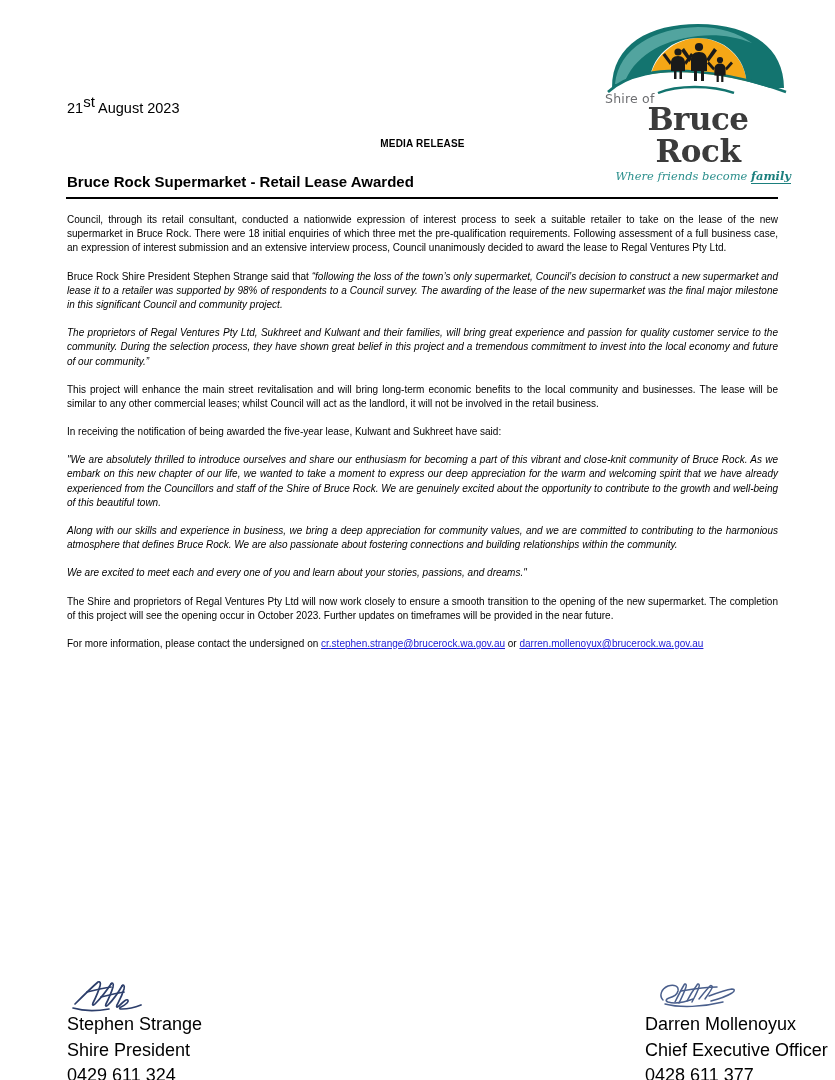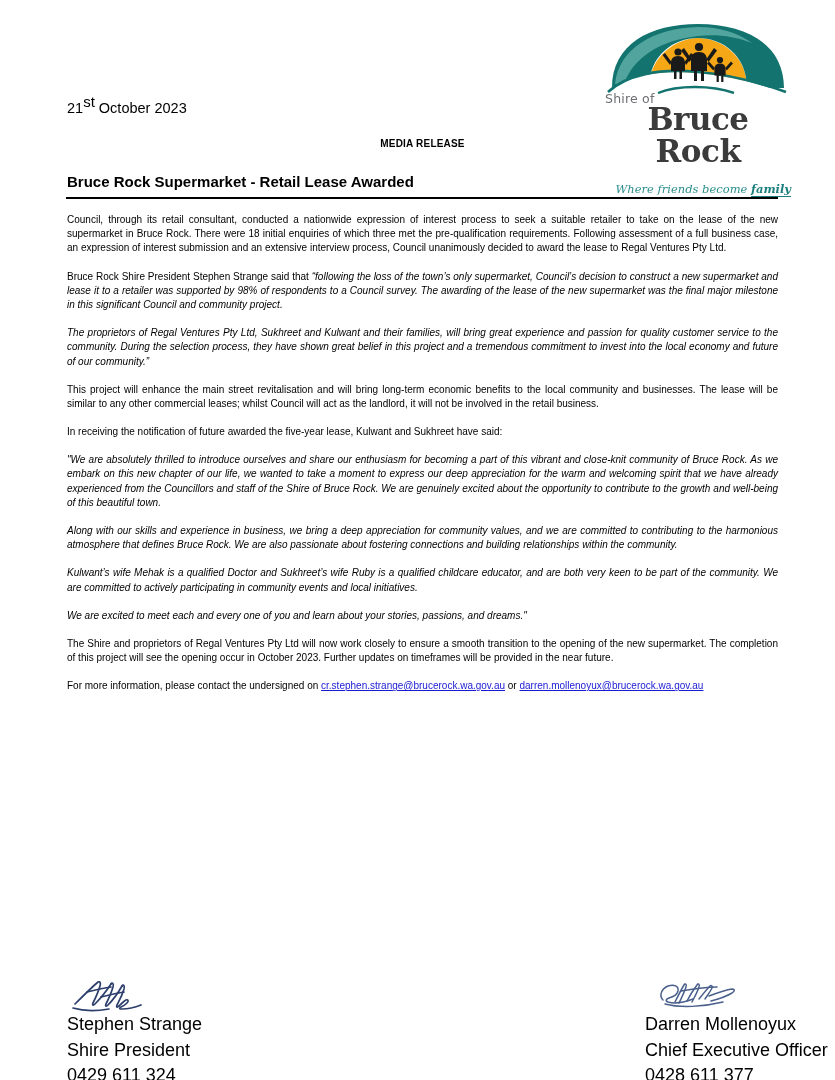--- a/index.html
+++ b/index.html
@@ -54,21 +54,21 @@
     line-height: 1.05;
     text-align: center;
     margin-left: 2px;
   }
   .logo-tagline {
     font-family: "DejaVu Serif", serif;
     font-style: italic;
     font-size: 11.5px;
     color: #2b8f8c;
     text-align: right;
-    margin-top: 14px;
+    margin-top: 1px;
     margin-right: 2px;
     white-space: nowrap;
   }
   .logo-tagline b {
     font-weight: bold;
     color: #1b7f7d;
     border-bottom: 1.3px solid #1b7f7d;
   }
 
   
@@ -209,43 +209,42 @@
                  L123.6 53.5 L123.6 47 C123.6 44 122 41.5 118 41.5 Z"></path>
         <path d="M112.8 46 L107 39.5 L105 41.5 L111.3 48.6 Z"></path>
         <path d="M123.2 46 L129 39.5 L131 41.5 L124.7 48.6 Z"></path>
       </g>
     </svg>
     <div class="logo-shireof">Shire of</div>
     <div class="logo-name">Bruce Rock</div>
     <div class="logo-tagline"><span>Where friends become </span><b>family</b></div>
   </div>
 
-  <div class="doc-date"><span>21</span><sup>st</sup><span> October 2023</span></div>
+  <div class="doc-date"><span>21</span><sup>st</sup><span> August 2023</span></div>
 
   <div class="media-title">MEDIA RELEASE</div>
   <div class="subject-title">Bruce Rock Supermarket - Retail Lease Awarded</div>
   <div class="rule"></div>
 
   <div class="body-wrap">
 
     <p class="para">Council, through its retail consultant, conducted a nationwide expression of interest process to seek a suitable retailer to take on the lease of the new supermarket in Bruce Rock.  There were 18 initial enquiries of which three met the pre-qualification requirements. Following assessment of a full business case, an expression of interest submission and an extensive interview process, Council unanimously decided to award the lease to Regal Ventures Pty Ltd.</p>
 
     <p class="para"><span>Bruce Rock Shire President Stephen Strange said that </span><em>“following the loss of the town’s only supermarket, Council’s decision to construct a new supermarket and lease it to a retailer was supported by 98% of respondents to a Council survey.  The awarding of the lease of the new supermarket was the final major milestone in this significant Council and community project.</em></p>
 
     <p class="para italic">The proprietors of Regal Ventures Pty Ltd, Sukhreet and Kulwant and their families, will bring great experience and passion for quality customer service to the community.  During the selection process, they have shown great belief in this project and a tremendous commitment to invest into the local economy and future of our community.”</p>
 
     <p class="para">This project will enhance the main street revitalisation and will bring long-term economic benefits to the local community and businesses.  The lease will be similar to any other commercial leases; whilst Council will act as the landlord, it will not be involved in the retail business.</p>
 
-    <p class="para">In receiving the notification of future awarded the five-year lease, Kulwant and Sukhreet have said:</p>
+    <p class="para">In receiving the notification of being awarded the five-year lease, Kulwant and Sukhreet have said:</p>
 
     <p class="para italic">"We are absolutely thrilled to introduce ourselves and share our enthusiasm for becoming a part of this vibrant and close-knit community of Bruce Rock.  As we embark on this new chapter of our life, we wanted to take a moment to express our deep appreciation for the warm and welcoming spirit that we have already experienced from the Councillors and staff of the Shire of Bruce Rock.  We are genuinely excited about the opportunity to contribute to the growth and well-being of this beautiful town.</p>
 
     <p class="para italic">Along with our skills and experience in business, we bring a deep appreciation for community values, and we are committed to contributing to the harmonious atmosphere that defines Bruce Rock. We are also passionate about fostering connections and building relationships within the community.</p>
 
-    <p class="para italic">Kulwant’s wife Mehak is a qualified Doctor and Sukhreet’s wife Ruby is a qualified childcare educator, and are both very keen to be part of the community.  We are committed to actively participating in community events and local initiatives.</p>
 
     <p class="para italic">We are excited to meet each and every one of you and learn about your stories, passions, and dreams."</p>
 
     <p class="para">The Shire and proprietors of Regal Ventures Pty Ltd will now work closely to ensure a smooth transition to the opening of the new supermarket.  The completion of this project will see the opening occur in October 2023. Further updates on timeframes will be provided in the near future.</p>
 
     <p class="para"><span>For more information, please contact the undersigned on </span><a class="email" href="#">cr.stephen.strange@brucerock.wa.gov.au</a><span> or </span><a class="email" href="#">darren.mollenoyux@brucerock.wa.gov.au</a></p>
 
   </div>
 
   <div class="sig-area">

